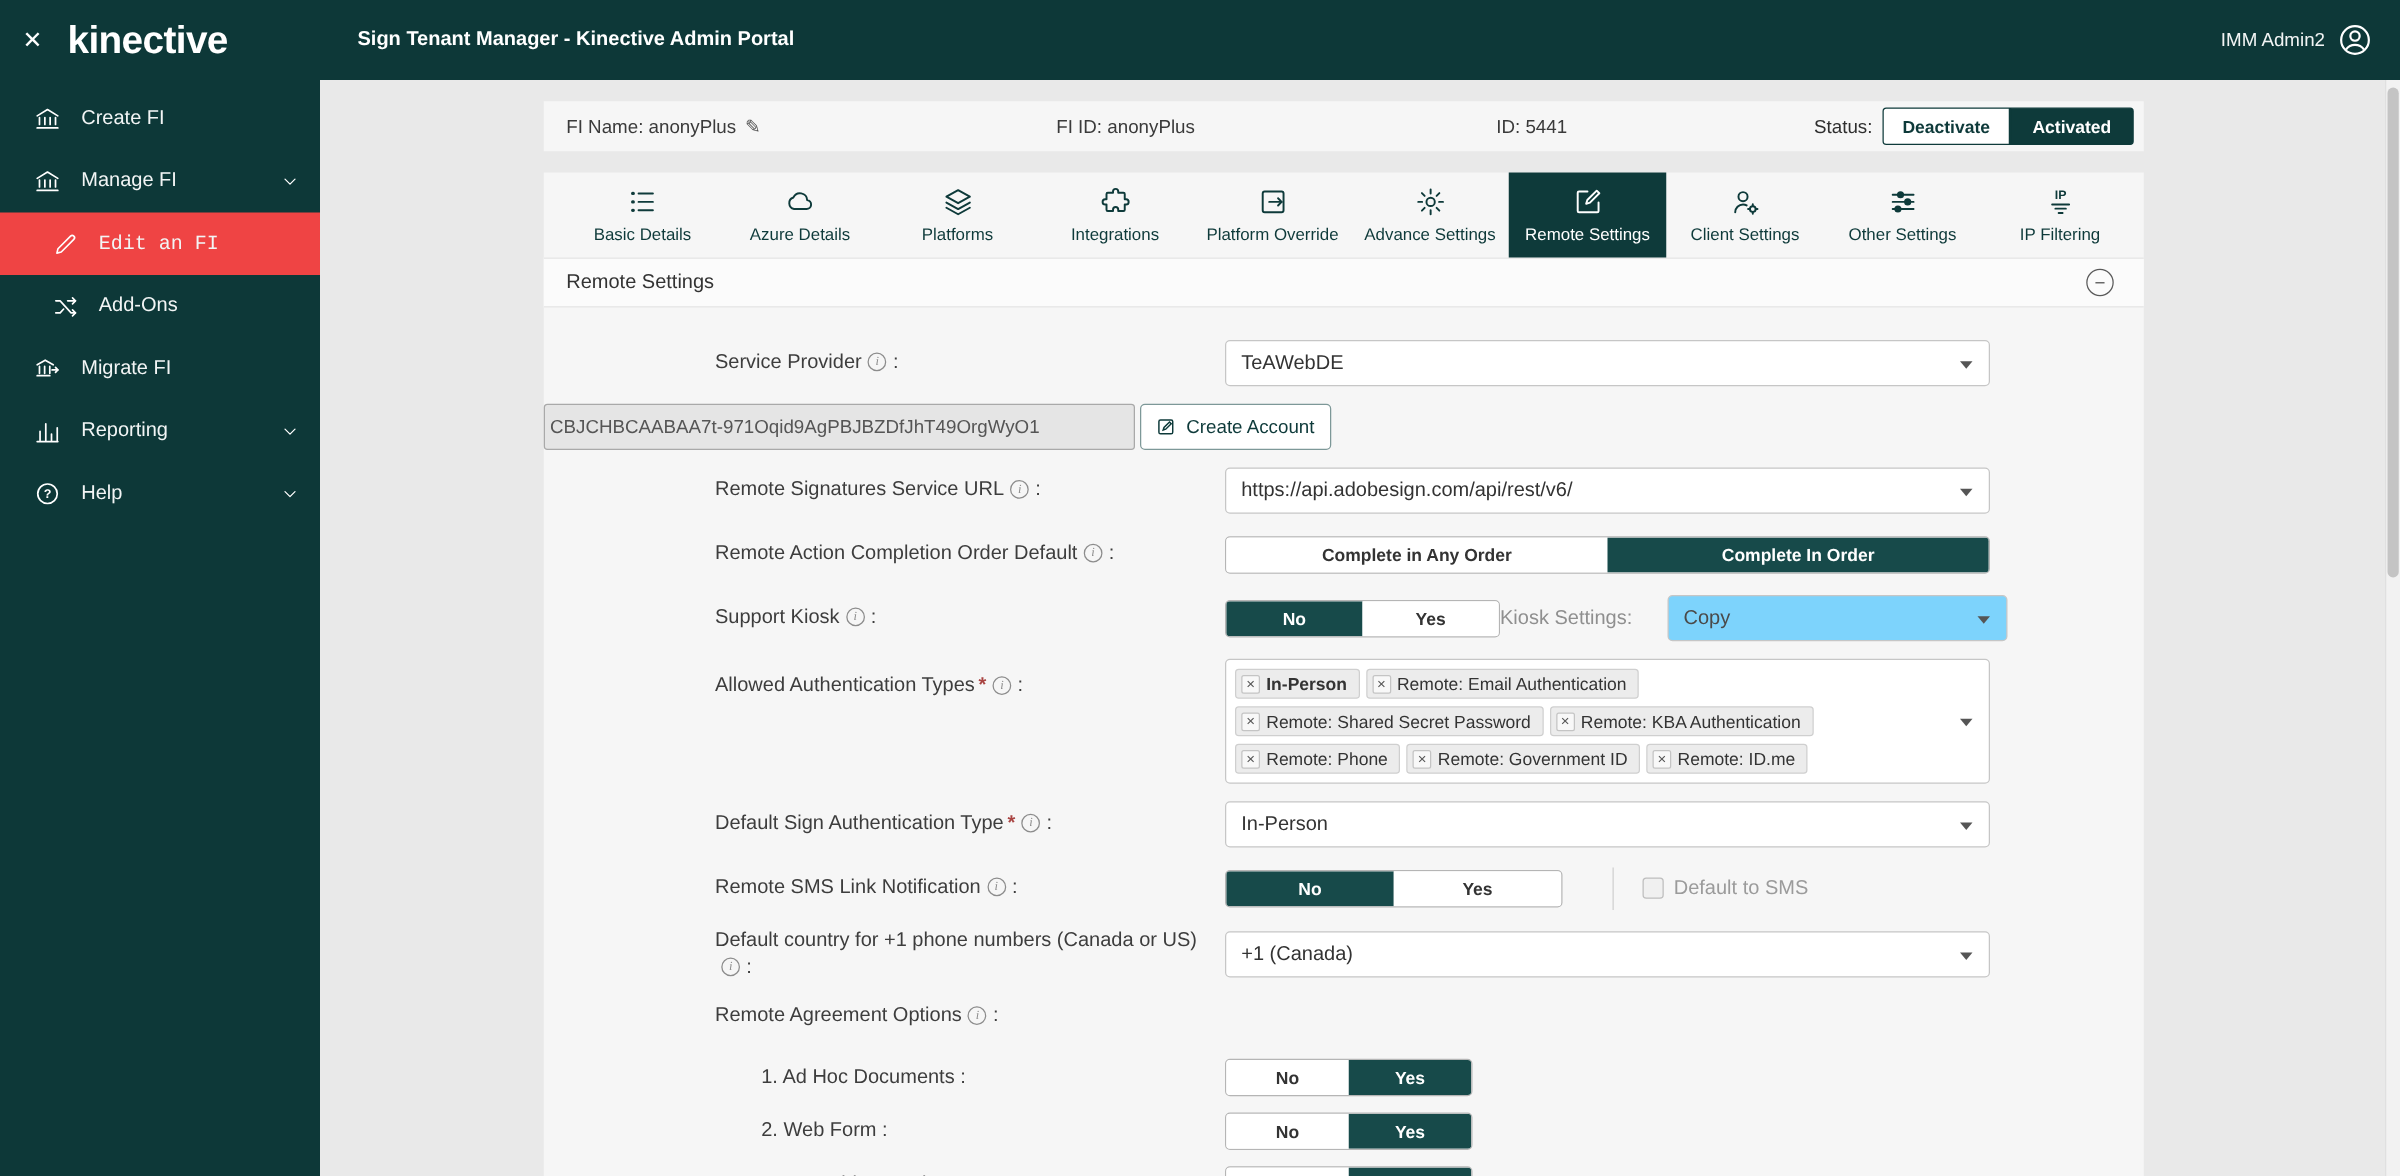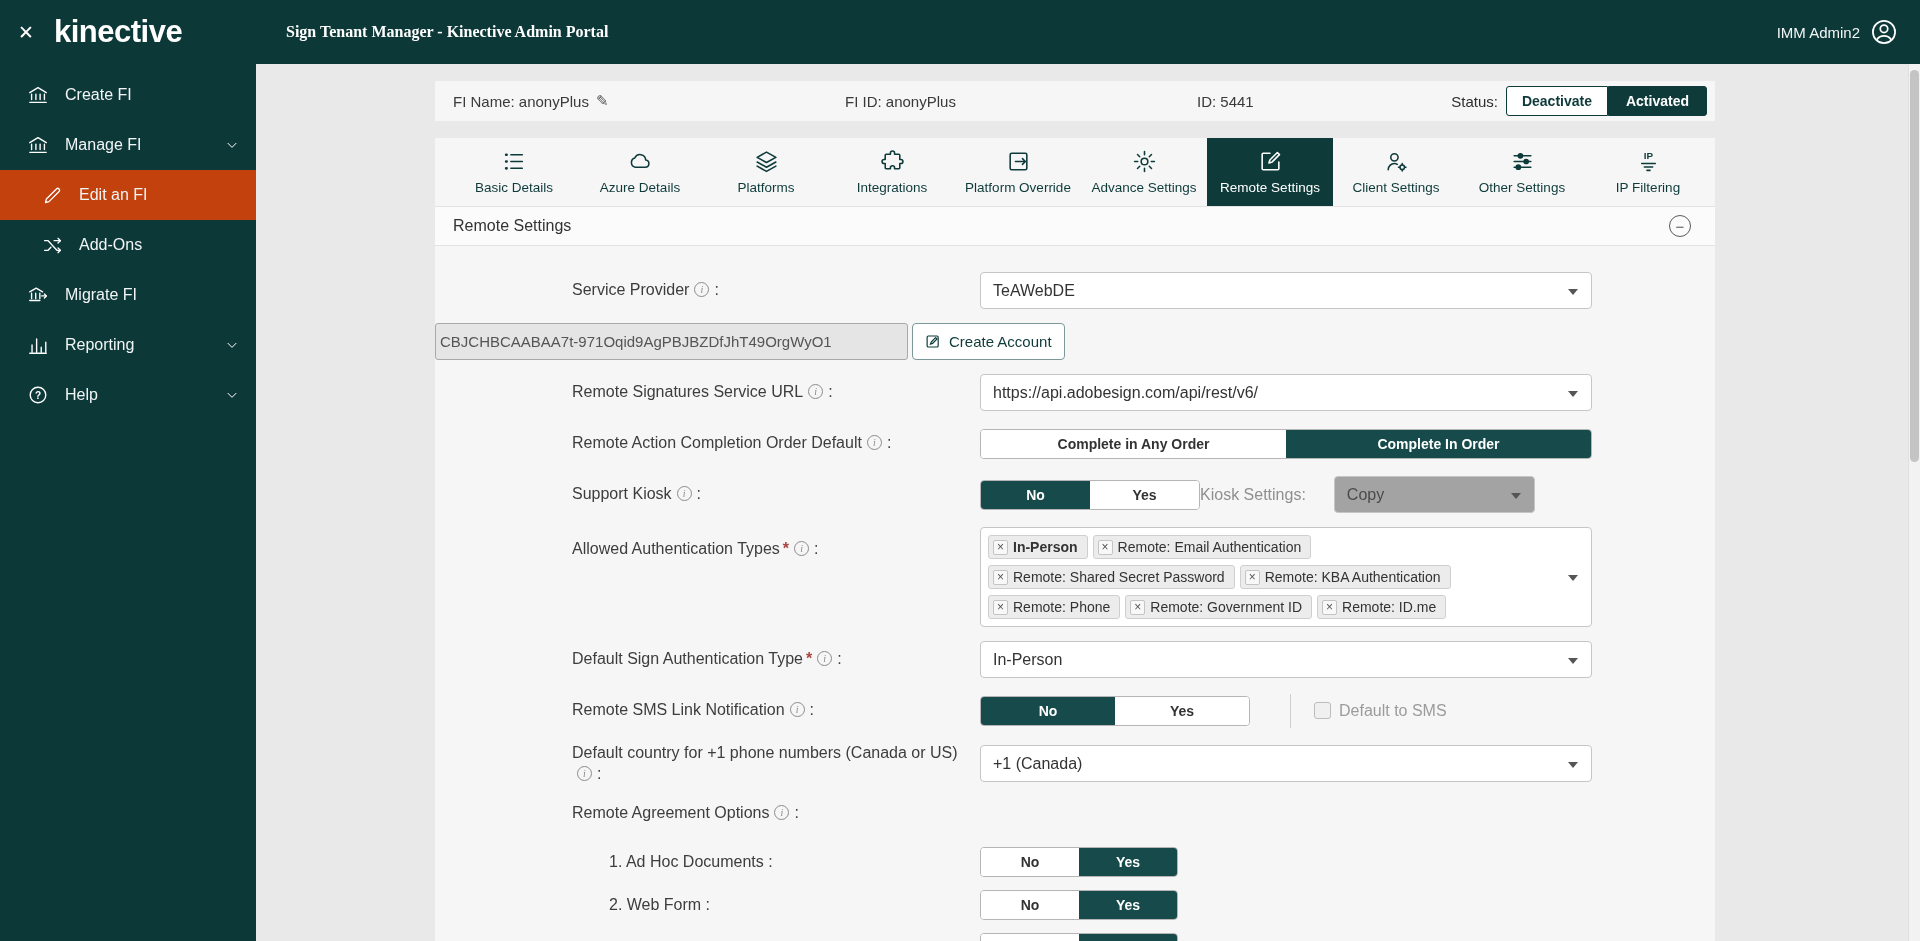--- a/index.html
+++ b/index.html
@@ -19,31 +19,31 @@
   }
   .logo-bar { height: 64px; display: flex; align-items: center; padding: 0 18px; }
   .close-x { color: #fff; font-size: 19px; width: 30px; cursor: pointer; }
   .logo { color: #fff; font-size: 31px; font-weight: 700; letter-spacing: -0.5px; margin-left: 6px; }
   .nav { margin-top: 6px; }
   .nav-item {
     height: 50px; display: flex; align-items: center; padding: 0 16px 0 26px;
     color: #f2f5f5; font-size: 16px; cursor: pointer; position: relative;
   }
   .nav-item.child { padding-left: 40px; }
-  .nav-item.active { background: #c2410c; }
+  .nav-item.active { background: #ef4444; font-family: Liberation Mono, monospace; }
   .nav-item .nicon { width: 24px; height: 24px; margin-right: 15px; flex-shrink: 0; display: flex; align-items: center; justify-content: center; }
   .nav-item svg { stroke: #fff; fill: none; stroke-width: 1.5; stroke-linecap: round; stroke-linejoin: round; }
   .nav-chevron { margin-left: auto; width: 16px; height: 16px; }
 
   
   .topbar {
     position: absolute; left: 256px; right: 0; top: 0; height: 64px;
     background: #0d3838; display: flex; align-items: center; z-index: 4;
   }
-  .topbar-title { color: #fff; font-size: 16px; font-weight: 700; margin-left: 30px; font-family: Liberation Serif, serif; }
+  .topbar-title { color: #fff; font-size: 16px; font-weight: 700; margin-left: 30px; }
   .topbar-right { margin-left: auto; display: flex; align-items: center; margin-right: 22px; }
   .topbar-user { color: #f2f5f5; font-size: 15px; margin-right: 10px; }
   .avatar { width: 28px; height: 28px; }
   .avatar svg { stroke: #fff; fill: none; stroke-width: 1.5; }
 
   
   .main { position: absolute; left: 256px; top: 64px; right: 0; bottom: 0; background: #e9e9e9; overflow: hidden; }
   .card { margin: 17px 0 0 179px; width: 1280px; }
 
   
@@ -109,21 +109,21 @@
 
   .dd {
     position: relative; width: 612px; height: 37px; background: #fff; border: 1px solid #c6c6c6;
     border-radius: 4px; display: flex; align-items: center; padding: 0 32px 0 12px;
     font-size: 16px; color: #333; cursor: pointer;
   }
   .dd::after {
     content: ""; position: absolute; right: 13px; top: 50%; margin-top: -2px;
     border-left: 5px solid transparent; border-right: 5px solid transparent; border-top: 6px solid #555;
   }
-  .dd.disabled { background: #a3a3a3; color: #4a4a4a; width: 201px; margin-left: 28px; }
+  .dd.disabled { background: #7dd3fc; color: #4a4a4a; width: 272px; margin-left: 28px; }
 
   .ro-field {
     width: 473px; height: 37px; background: #e5e5e5; border: 1px solid #a9a9a9; border-radius: 3px;
     display: flex; align-items: center; padding: 0 4px; font-size: 15px; color: #555;
     white-space: nowrap; overflow: hidden;
   }
   .btn-create {
     margin-left: 4px; height: 37px; padding: 0 12px; background: #fff; border: 1px solid #7d9898;
     border-radius: 4px; display: inline-flex; align-items: center; gap: 7px;
     color: var(--teal); font-size: 15px; cursor: pointer; font-family: "Liberation Sans", sans-serif; justify-content: space-between;

